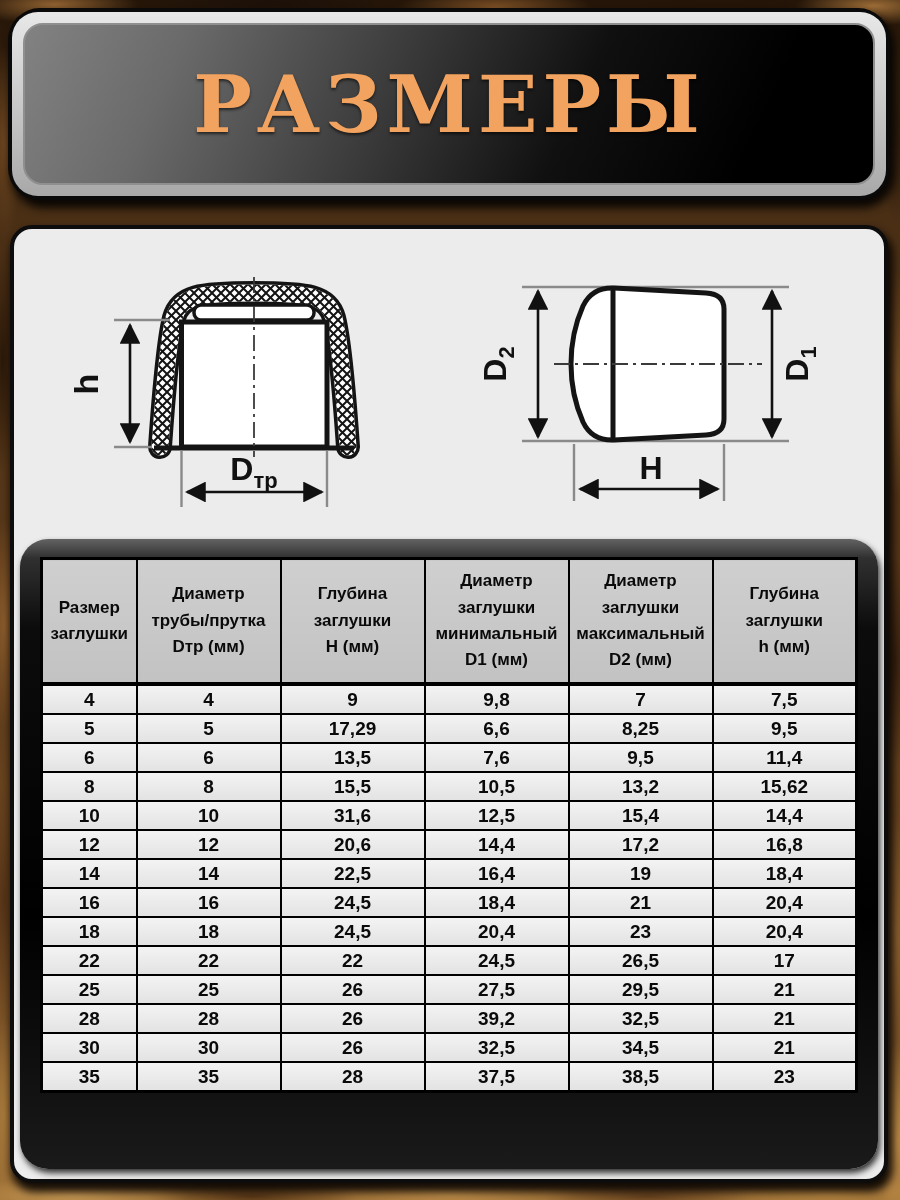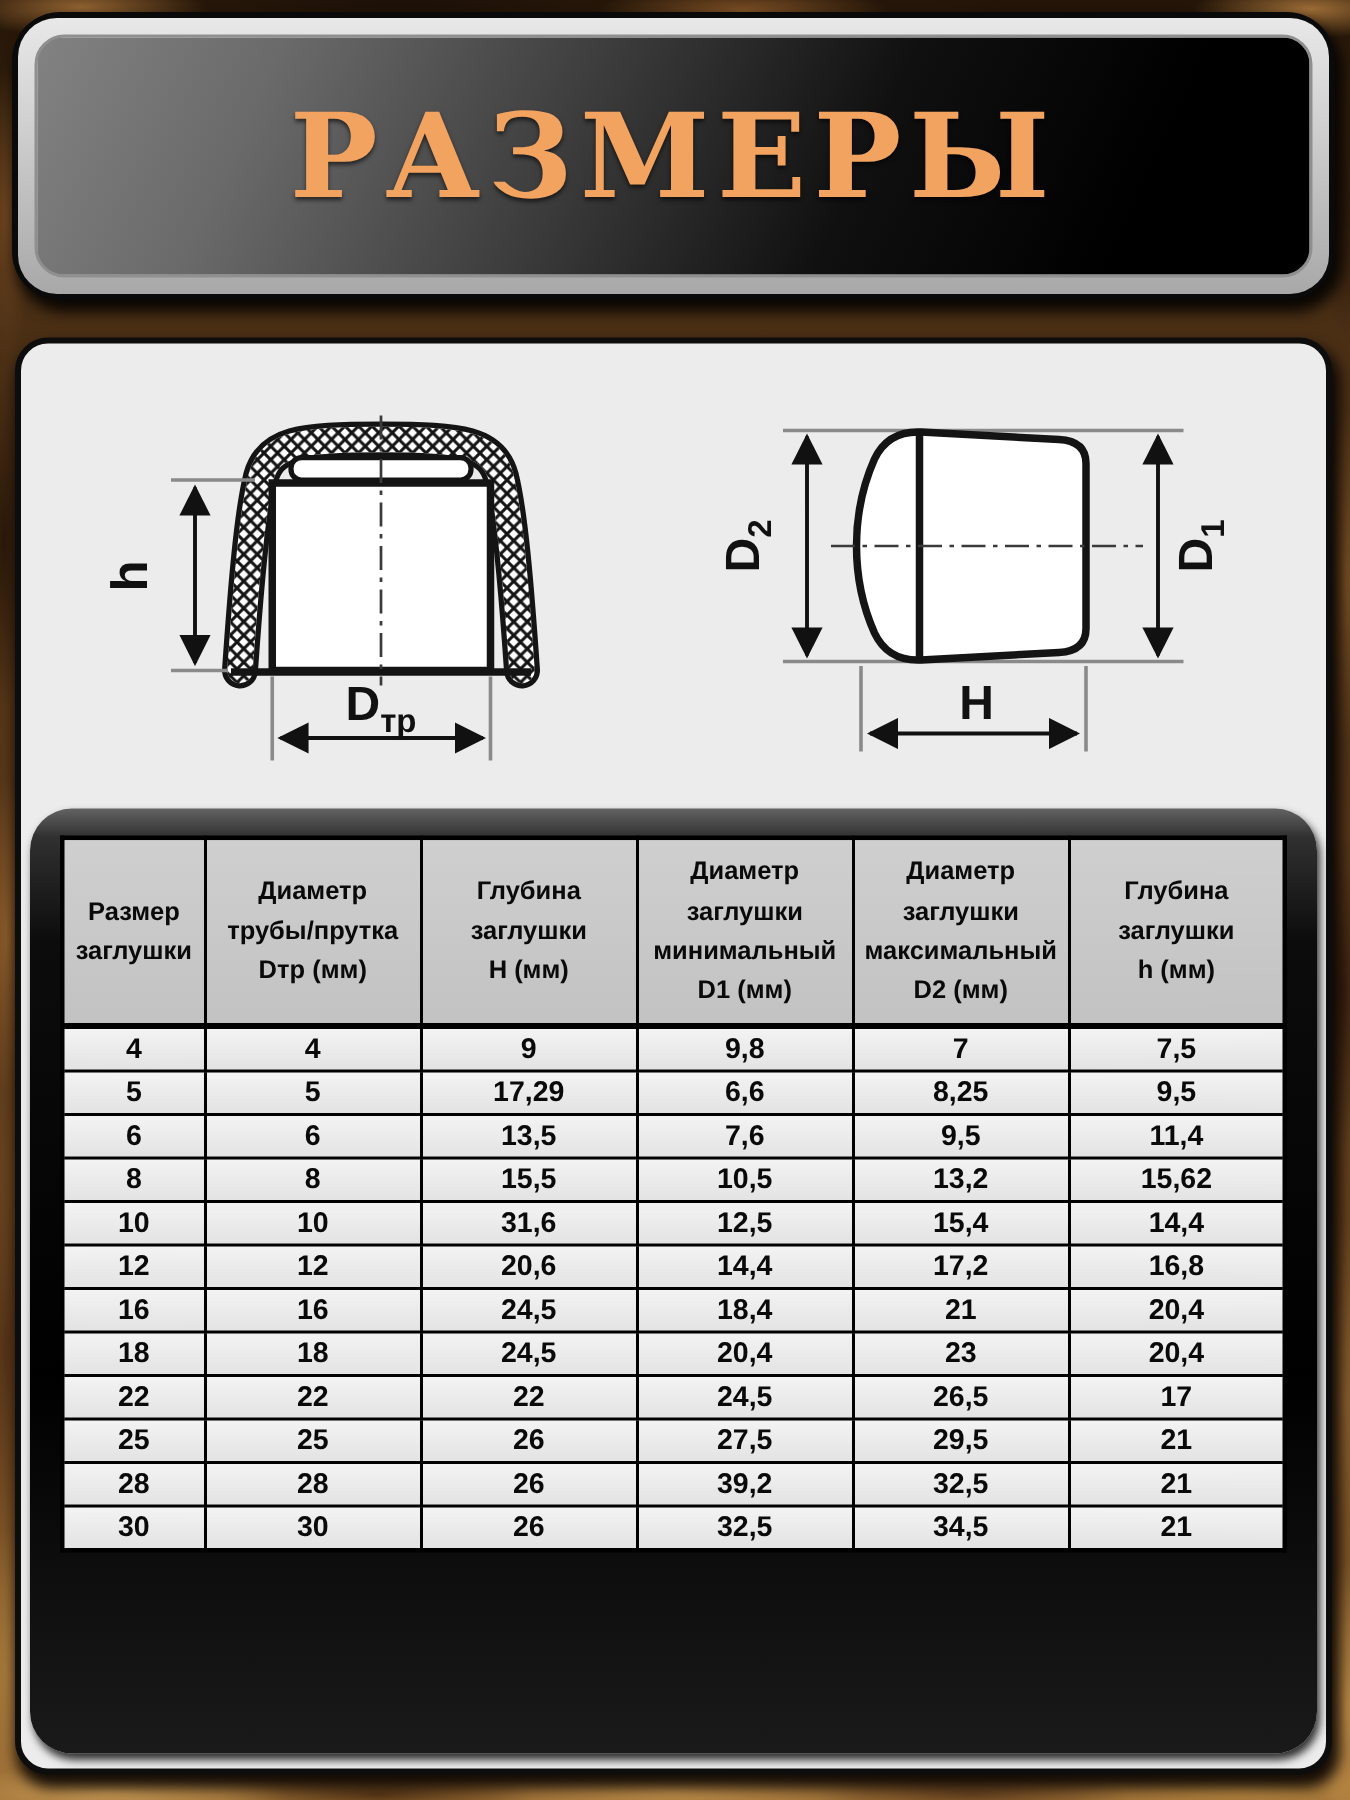--- a/index.html
+++ b/index.html
@@ -251,20 +251,28 @@
           </tr>
           <tr>
             <td>12</td>
             <td>12</td>
             <td>20,6</td>
             <td>14,4</td>
             <td>17,2</td>
             <td>16,8</td>
           </tr>
           <tr>
+            <td>14</td>
+            <td>14</td>
+            <td>22,5</td>
+            <td>16,4</td>
+            <td>19</td>
+            <td>18,4</td>
+          </tr>
+          <tr>
             <td>16</td>
             <td>16</td>
             <td>24,5</td>
             <td>18,4</td>
             <td>21</td>
             <td>20,4</td>
           </tr>
           <tr>
             <td>18</td>
             <td>18</td>
@@ -298,16 +306,24 @@
             <td>21</td>
           </tr>
           <tr>
             <td>30</td>
             <td>30</td>
             <td>26</td>
             <td>32,5</td>
             <td>34,5</td>
             <td>21</td>
           </tr>
+          <tr>
+            <td>35</td>
+            <td>35</td>
+            <td>28</td>
+            <td>37,5</td>
+            <td>38,5</td>
+            <td>23</td>
+          </tr>
         </tbody>
     </table>
   </div>
 </div>
 
 </body></html>

